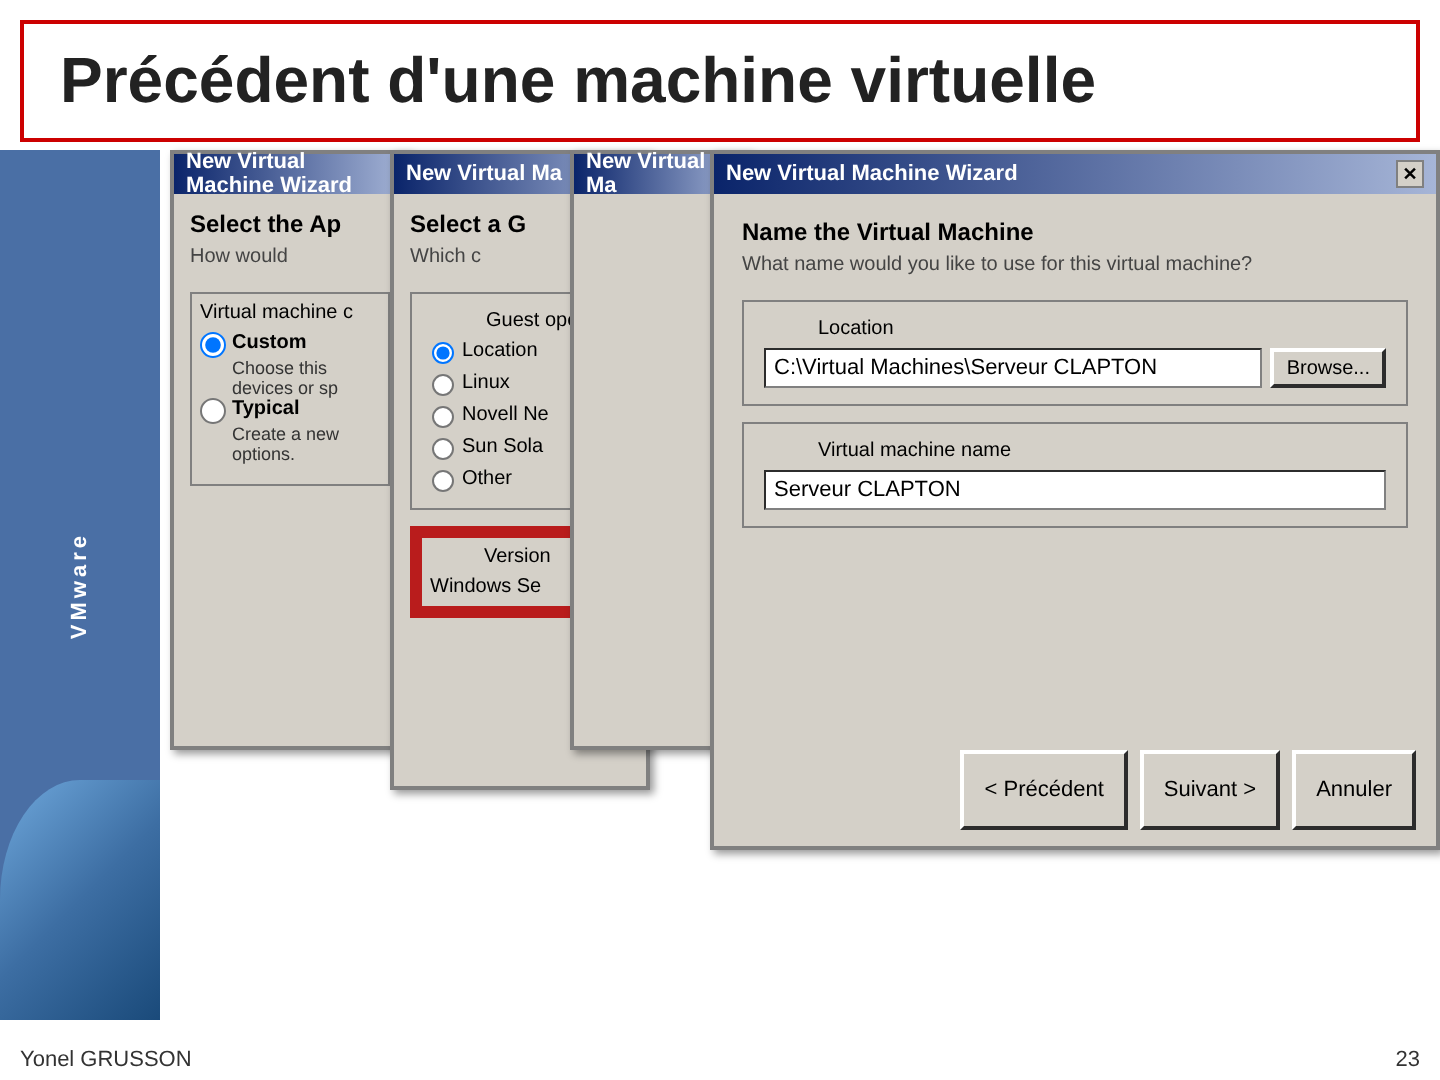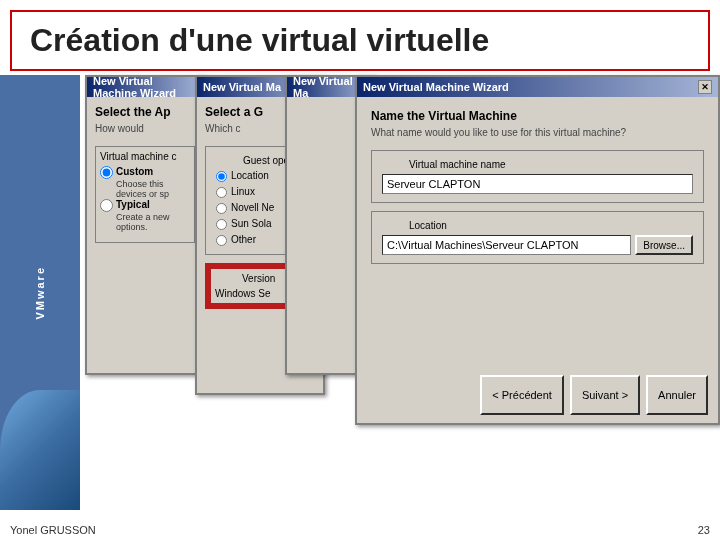--- a/index.html
+++ b/index.html
@@ -280,21 +280,21 @@
       gap: 4px;
     }
     .location-row .text-input {
       flex: 1;
     }
   </style>
 </head>
 <body>
 
 <div class="title-bar">
-  <h1>Création d'une virtual virtuelle</h1>
+  <h1>Précédent d'une machine virtuelle</h1>
 </div>
 
 <div class="main-area">
 
   <div class="vmware-sidebar">
     <div class="vmware-wave"></div>
     <span class="vmware-logo-text">VMware</span>
   </div>
 
   <div class="wizard-stack">
@@ -378,32 +378,32 @@
         <span>New Virtual Machine Wizard</span>
         <div class="dialog-titlebar-buttons">
           <div class="dialog-titlebar-btn">✕</div>
         </div>
       </div>
       <div class="dialog-content">
         <div class="section-title">Name the Virtual Machine</div>
         <div class="section-subtitle">What name would you like to use for this virtual machine?</div>
 
         <div class="field-group">
-          <div class="field-label">Virtual machine name</div>
-          <input type="text" class="text-input" value="Serveur CLAPTON" style="">
-        </div>
-
-        <div class="field-group">
           <div class="field-label">Location</div>
           <div class="location-row">
             <input type="text" class="text-input" value="C:\Virtual Machines\Serveur CLAPTON" style="">
             <button class="browse-btn">Browse...</button>
           </div>
         </div>
 
+        <div class="field-group">
+          <div class="field-label">Virtual machine name</div>
+          <input type="text" class="text-input" value="Serveur CLAPTON" style="">
+        </div>
+
         <div class="dialog-footer">
           <button class="btn">&lt; Précédent</button>
           <button class="btn" style="background:#d4d0c8; font-weight:normal;">Suivant &gt;</button>
           <button class="btn">Annuler</button>
         </div>
       </div>
     </div>
 
   </div>
 </div>

